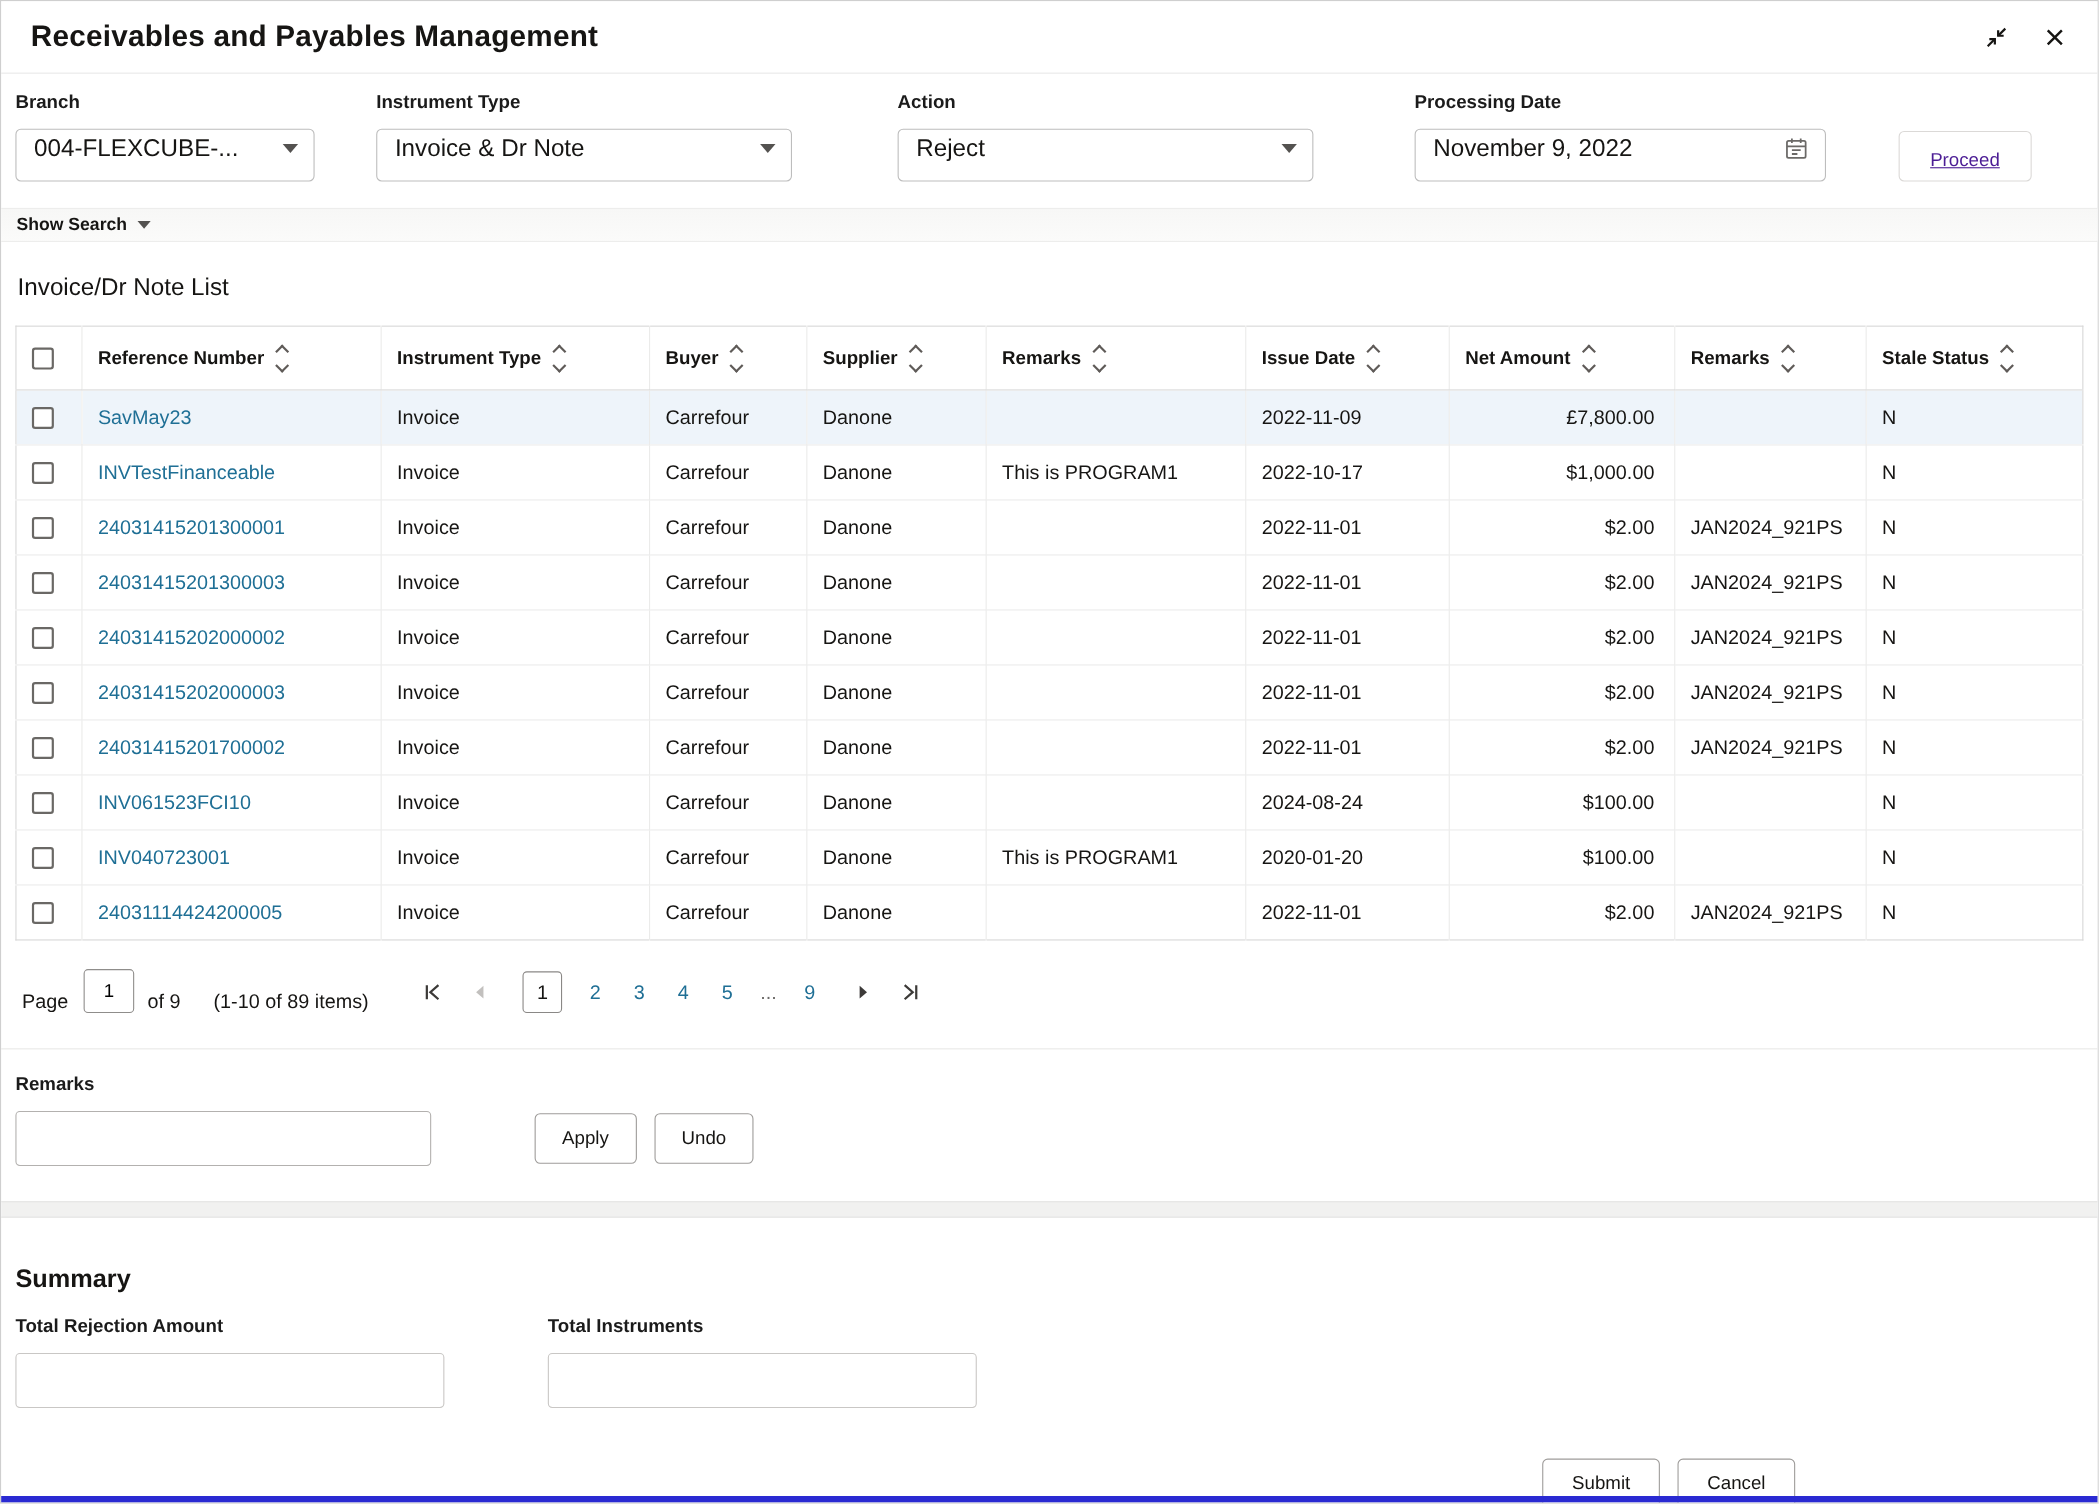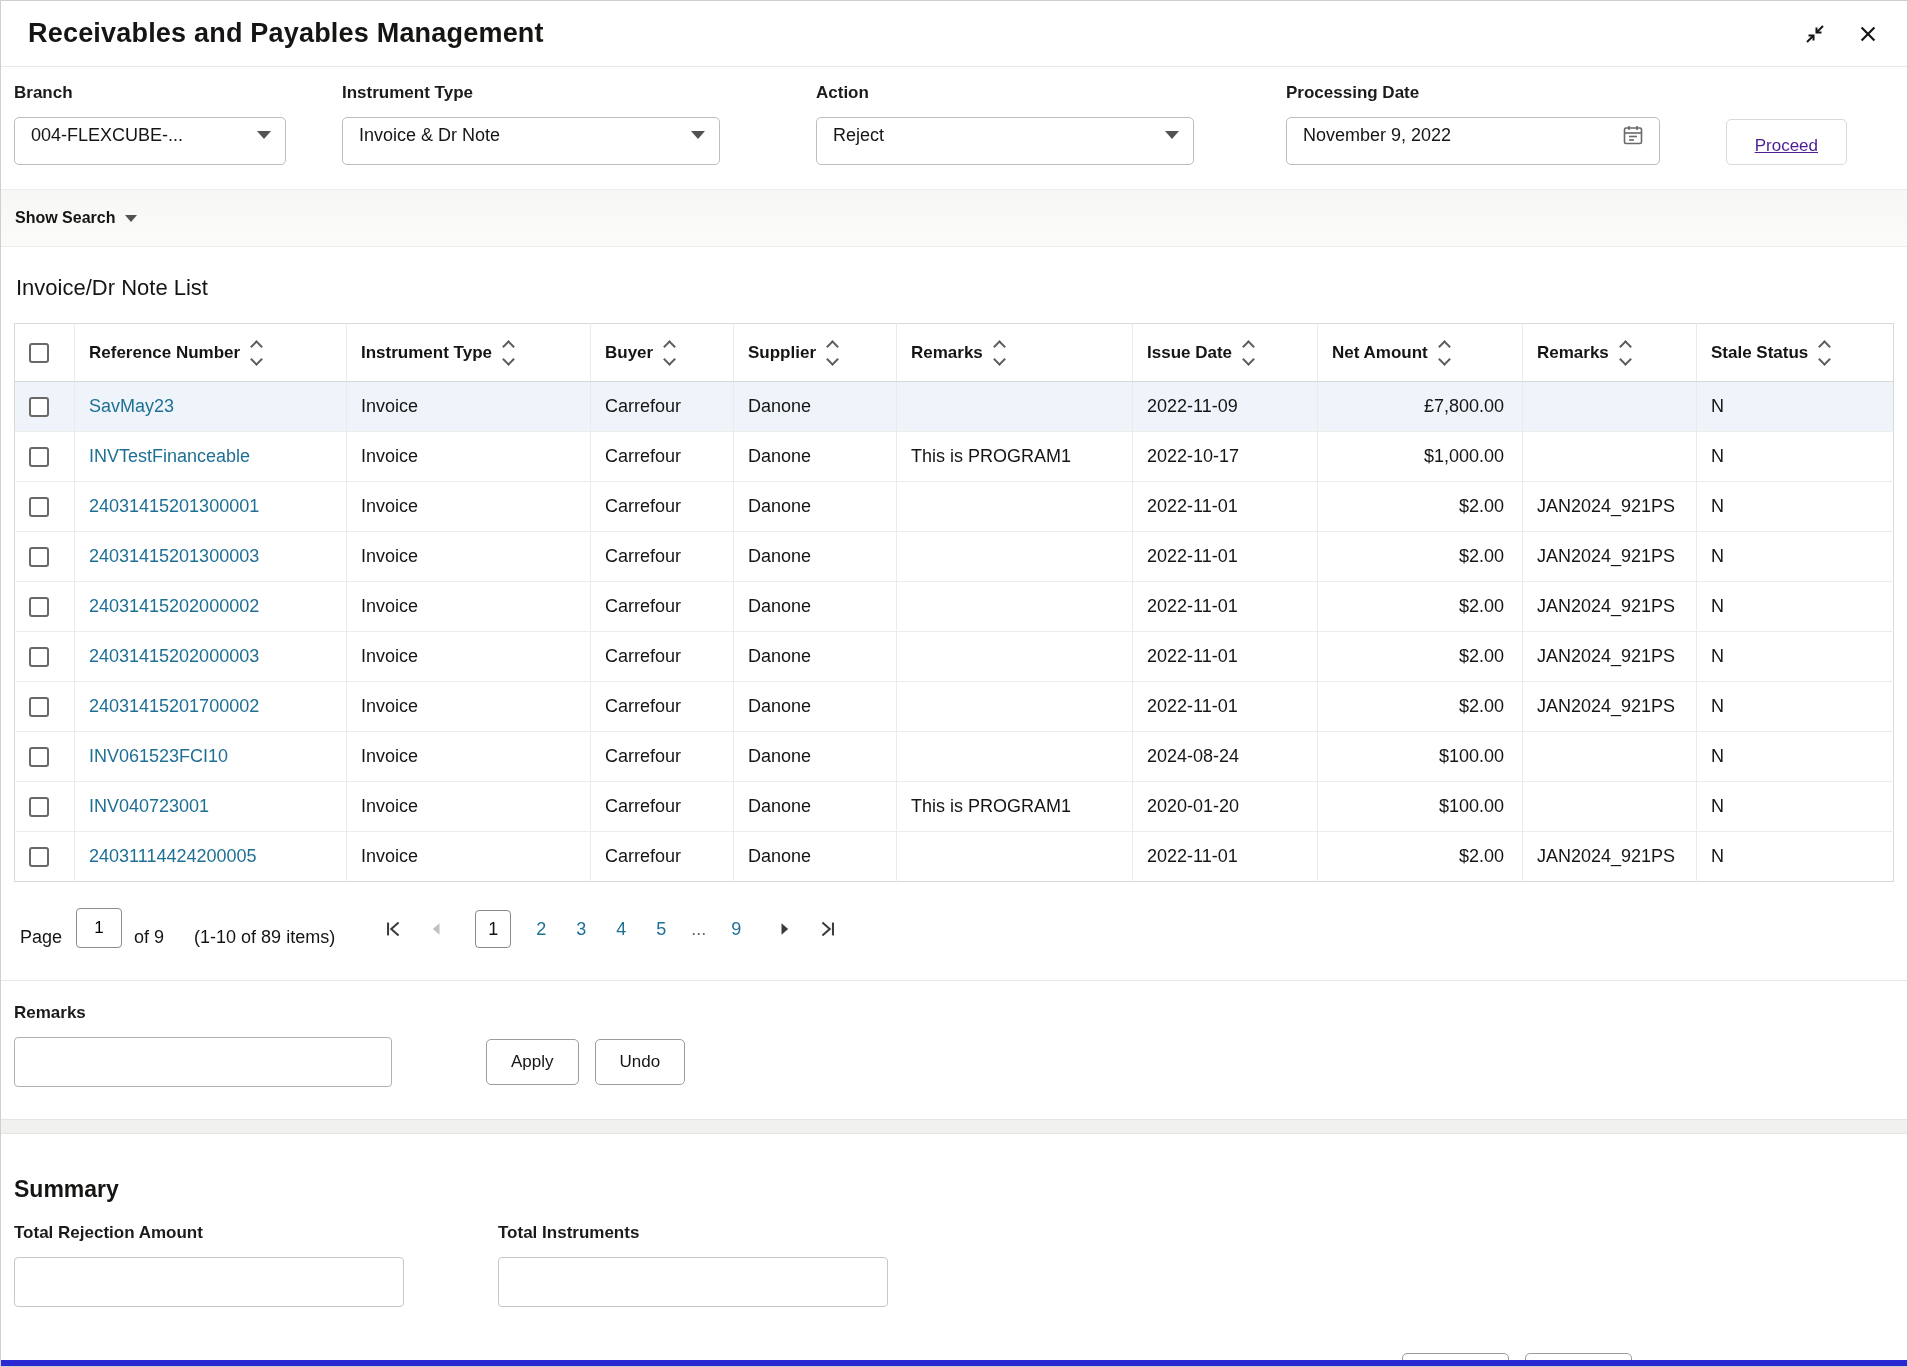--- a/index.html
+++ b/index.html
@@ -32,42 +32,42 @@
   .filters {
     display: flex; align-items: flex-end;
     padding: 16px 60px 24px 13px;
   }
   .field label, .f-label {
     display: block; font-size: 17px; font-weight: 700; margin-bottom: 14px; color: #1b1b1b;
   }
   .select, .datefield {
     height: 48px; border: 1px solid #bdbdbd; border-radius: 5px; background: #fff;
     display: flex; align-items: center; justify-content: space-between;
-    padding: 0 14px 12px 16px; font-size: 18px; cursor: pointer;
+    padding: 0 14px 12px 16px; font-size: 22px; cursor: pointer;
   }
   .caret {
     width: 0; height: 0; border-left: 7px solid transparent; border-right: 7px solid transparent;
     border-top: 8px solid #545250; display: inline-block;
   }
   .caret.small { border-left-width: 6px; border-right-width: 6px; border-top-width: 7px; }
   .f-branch   { width: 272px; margin-right: 56px; }
   .f-instr    { width: 378px; margin-right: 96px; }
   .f-action   { width: 378px; margin-right: 92px; }
   .f-date     { width: 374px; }
   .proceed-wrap { margin-left: auto; align-self: flex-end; }
   .btn {
     height: 46px; padding: 0 24px; background: #fff;
     border: 1px solid #9e9c9a; border-radius: 5px;
     font-size: 17px; font-family: inherit; color: #161513; cursor: pointer;
   }
   .btn.proceed { color: #4c1d95; border-color: #dbd9d7; padding: 16px 28px; text-decoration: underline; }
 
   
   .show-search {
-    height: 58px; display: flex; align-items: center; gap: 10px;
+    height: 31px; display: flex; align-items: center; gap: 10px;
     padding-left: 14px;
     border-top: 1px solid #ededec; border-bottom: 1px solid #ededec;
     background: linear-gradient(0deg, #fbfbfa, #f7f7f6);
     font-size: 16px; font-weight: 700; cursor: pointer;
   }
 
   
   .content { padding: 0 13px; }
   .list-title { font-size: 22px; font-weight: 500; margin: 28px 0 22px 2px; }
   table.grid {

